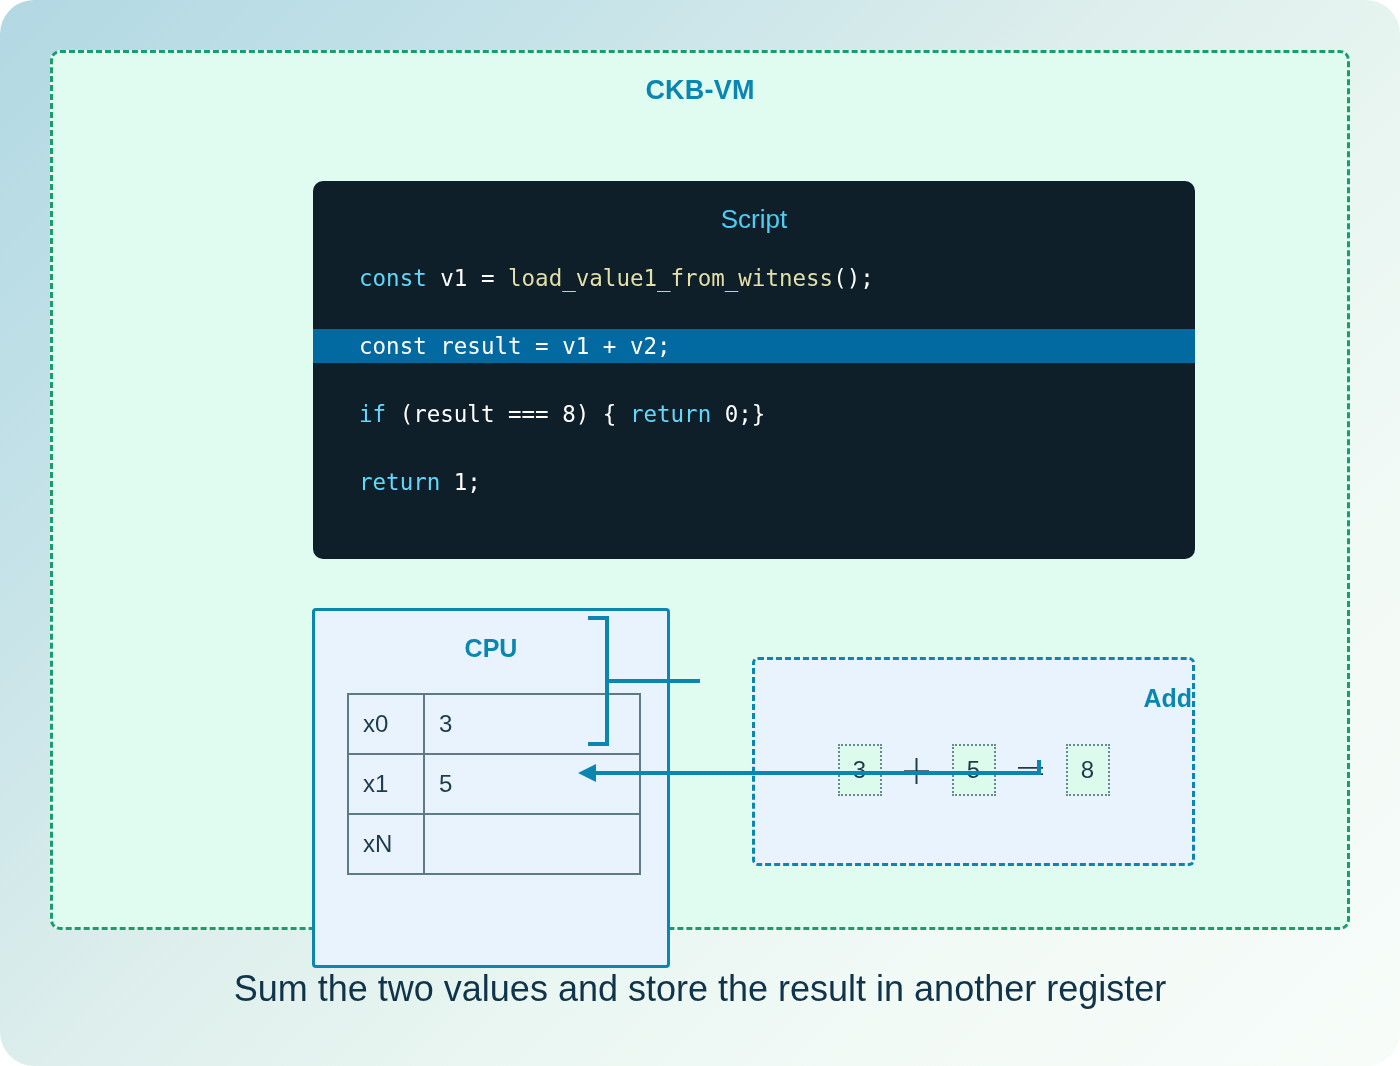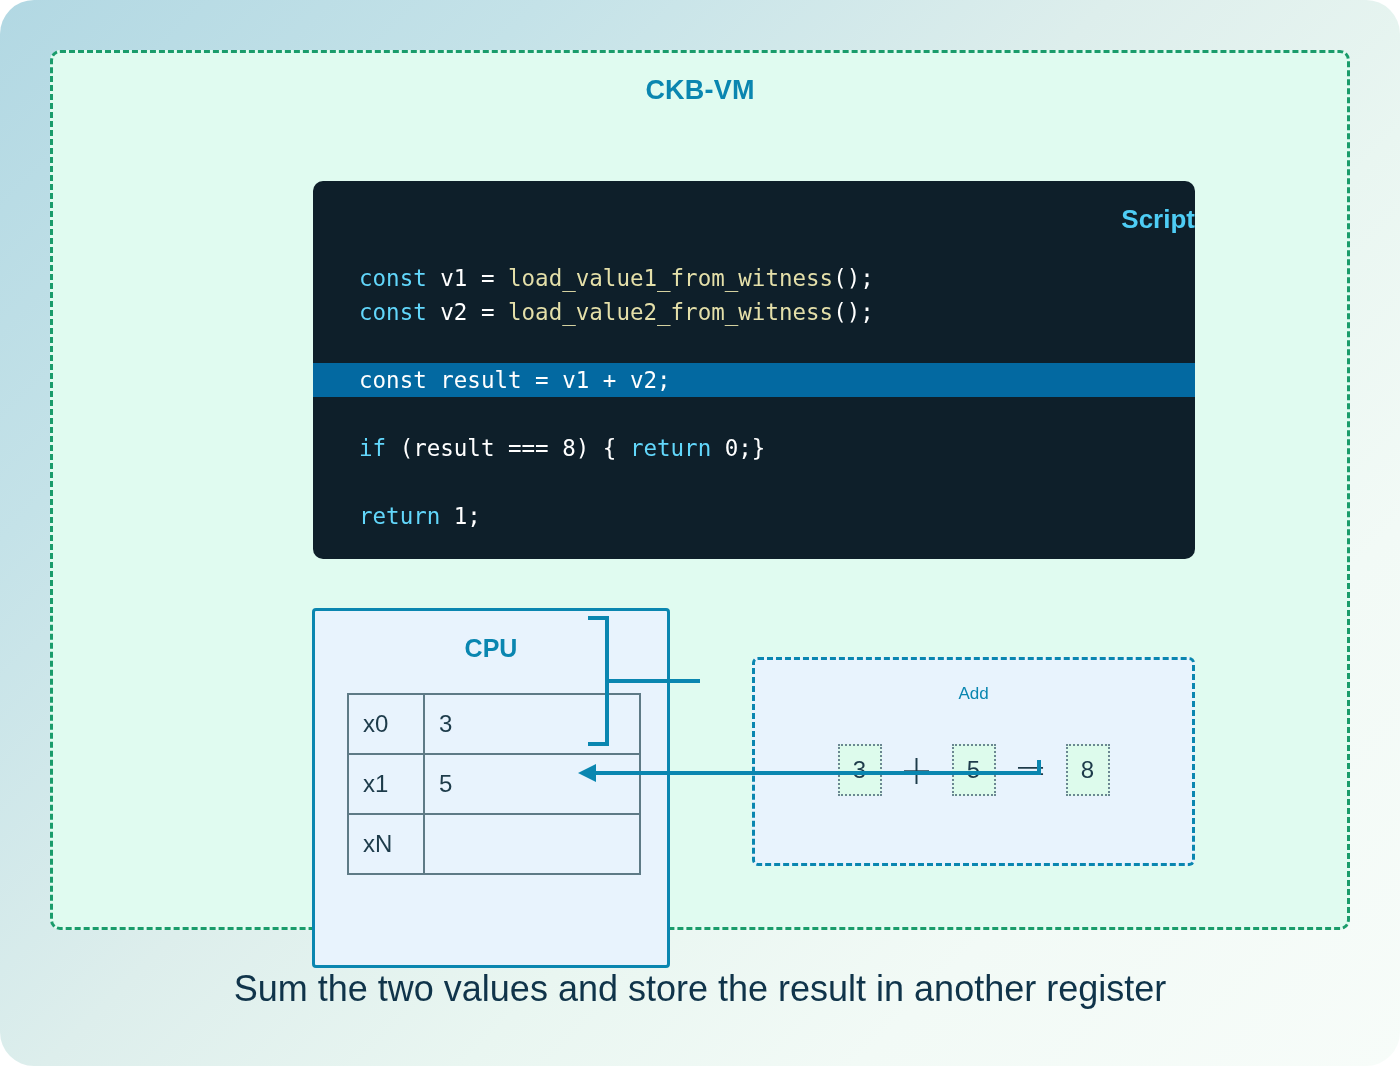--- a/index.html
+++ b/index.html
@@ -31,22 +31,22 @@
   }
   
   #script-panel{
     position:absolute;left:260px;top:128px;width:882px;height:378px;
     background:#0e1f2a;
     border-radius:10px;
     overflow:hidden;
   }
   #script-title{
     position:absolute;left:0;top:23px;width:100%;
-    text-align:right;
-    font-size:26px;font-weight:bold;color:#4ecdf5;
+    text-align:center;
+    font-size:26px;font-weight:normal;color:#4ecdf5;
   }
   .code-area{
     position:absolute;left:0;top:80px;width:100%;
   }
   .code-line{
     position:relative;
     height:34px;line-height:34px;
     padding-left:46px;
     font-family:"DejaVu Sans Mono", monospace;
     font-size:22.5px;
@@ -92,21 +92,21 @@
   
   #add-panel{
     position:absolute;left:699px;top:604px;width:443px;height:209px;
     box-sizing:border-box;
     border:3px dashed #0a86b0;
     background:#e8f3fd;
     border-radius:6px;
   }
   #add-title{
     position:absolute;left:0;top:24px;width:100%;
-    text-align:center;font-size:17px;font-weight:normal;color:#0a86b0;
+    text-align:right;font-size:25px;font-weight:bold;color:#0a86b0;
   }
   #add-expr{
     position:absolute;left:0;top:84px;width:100%;
     display:flex;align-items:center;justify-content:center;gap:14px;
   }
   .val-box{
     width:44px;height:52px;
     box-sizing:border-box;
     border:2px dotted #6b8792;
     background:#ddfbec;
@@ -132,21 +132,20 @@
 
 <div id="stage">
 
   <div id="vm-box">
     <div id="vm-title">CKB-VM</div>
 
     <div id="script-panel">
       <div id="script-title">Script</div>
       <div class="code-area" id="code-area">
           <div class="code-line"><span class="kw">const</span><span class="pl"> v1 = </span><span class="fn">load_value1_from_witness</span><span class="pl">();</span></div>
-          <div class="code-line"><span class="kw">const</span><span class="pl"> v2 = </span><span class="fn">load_value2_from_witness</span><span class="pl">();</span></div>
           <div class="code-line blank">&nbsp;</div>
           <div class="code-line hl"><span class="pl">const result = v1 + v2;</span></div>
           <div class="code-line blank">&nbsp;</div>
           <div class="code-line"><span class="kw">if</span><span class="pl"> (result === 8) { </span><span class="kw">return</span><span class="pl"> 0;}</span></div>
           <div class="code-line blank">&nbsp;</div>
           <div class="code-line"><span class="kw">return</span><span class="pl"> 1;</span></div>
         </div>
     </div>
 
     <div id="cpu-panel">

